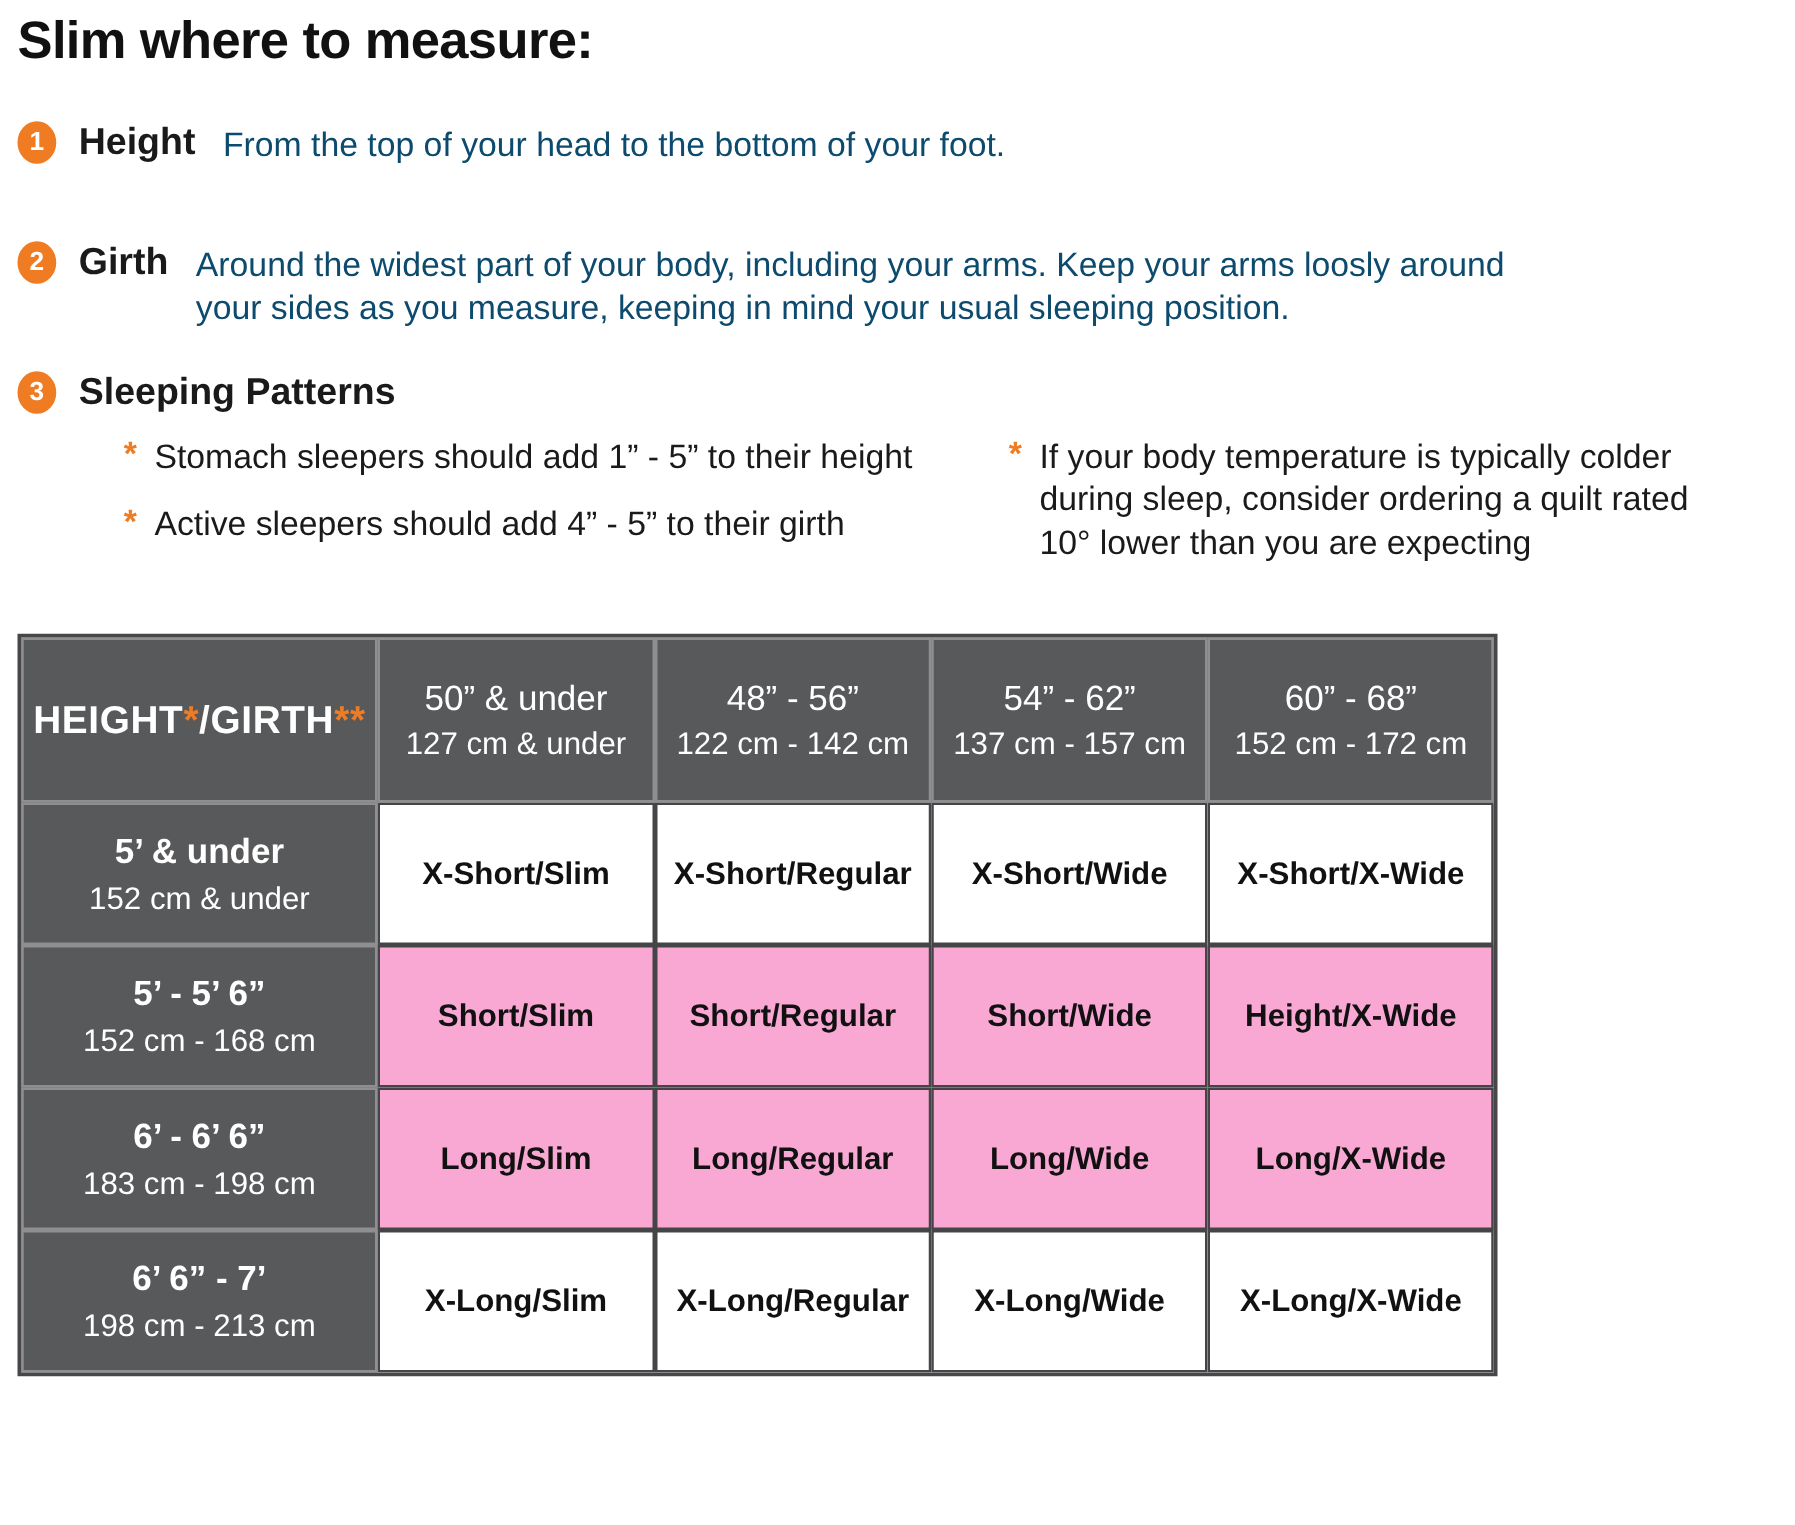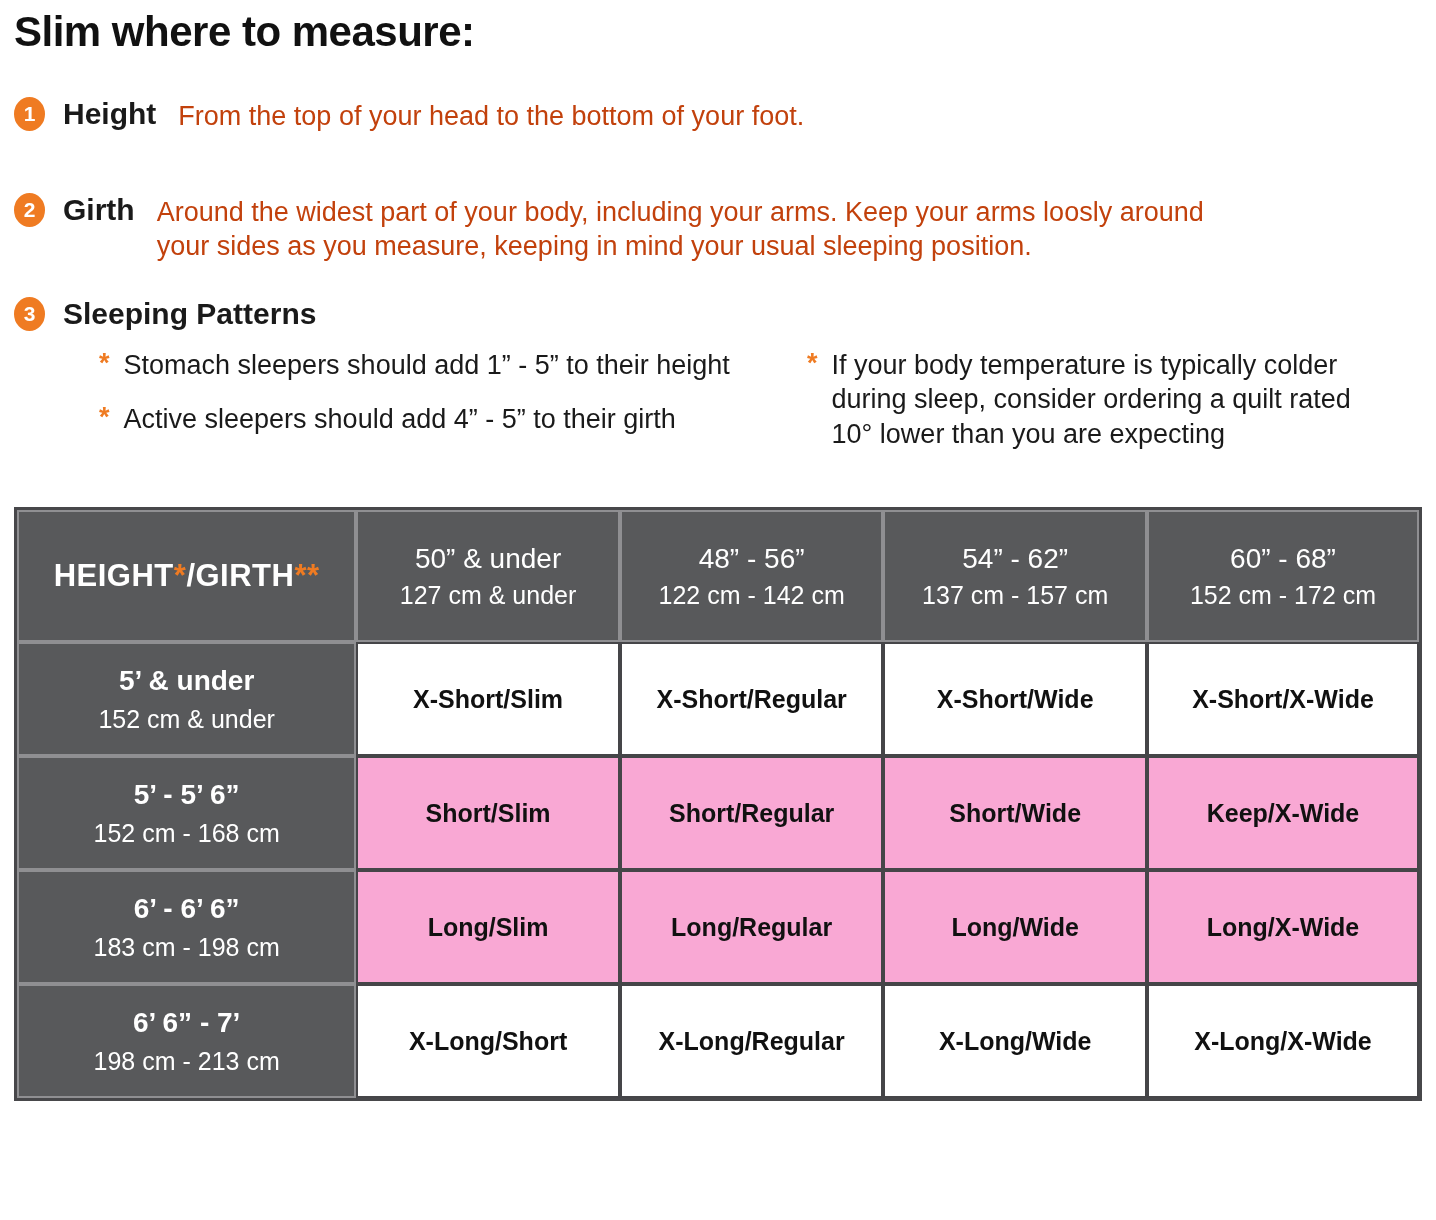--- a/index.html
+++ b/index.html
@@ -48,39 +48,39 @@
     color: #1a1a1a;
     white-space: nowrap;
     margin-right: 22px;
     line-height: 1.2;
   }
 
   .step-desc {
     font-size: 27px;
     line-height: 1.28;
     padding-top: 3px;
-    color: #c2410c;
+    color: #0c4a6e;
   }
   .step-2 .step-desc { max-width: 1090px; }
 
   .notes { display: flex; margin-top: 16px; }
   .notes-left { margin-left: 85px; width: 660px; }
   .note { display: flex; margin-bottom: 20px; }
   .note-text { font-size: 27px; line-height: 1.28; }
   .star {
     color: #EF7B22;
     font-size: 27px;
     font-weight: bold;
     margin-right: 14px;
     flex: 0 0 auto;
   }
   .notes-right { display: flex; margin-left: 48px; width: 575px; }
 
   table.size-table {
-    width: 1408px;
+    width: 1184px;
     margin-top: 50px;
     border-collapse: separate;
     border-spacing: 0;
     border: 3px solid #47474a;
     table-layout: fixed;
   }
   .size-table th, .size-table td {
     border: 2px solid #454548;
     text-align: center;
     vertical-align: middle;
@@ -194,41 +194,41 @@
     </tr>
 
     <tr class="body-row alt">
       <td class="dark-cell">
         <div class="row-feet">5’ - 5’ 6”</div>
         <div class="row-cm">152 cm - 168 cm</div>
       </td>
       <td class="data-cell">Short/Slim</td>
       <td class="data-cell">Short/Regular</td>
       <td class="data-cell">Short/Wide</td>
-      <td class="data-cell">Keep/X-Wide</td>
+      <td class="data-cell">Height/X-Wide</td>
     </tr>
 
 
     <tr class="body-row alt">
       <td class="dark-cell">
         <div class="row-feet">6’ - 6’ 6”</div>
         <div class="row-cm">183 cm - 198 cm</div>
       </td>
       <td class="data-cell">Long/Slim</td>
       <td class="data-cell">Long/Regular</td>
       <td class="data-cell">Long/Wide</td>
       <td class="data-cell">Long/X-Wide</td>
     </tr>
 
     <tr class="body-row">
       <td class="dark-cell">
         <div class="row-feet">6’ 6” - 7’</div>
         <div class="row-cm">198 cm - 213 cm</div>
       </td>
-      <td class="data-cell">X-Long/Short</td>
+      <td class="data-cell">X-Long/Slim</td>
       <td class="data-cell">X-Long/Regular</td>
       <td class="data-cell">X-Long/Wide</td>
       <td class="data-cell">X-Long/X-Wide</td>
     </tr>
   </tbody>
     </table>
 
 </div>
 
 </body></html>

